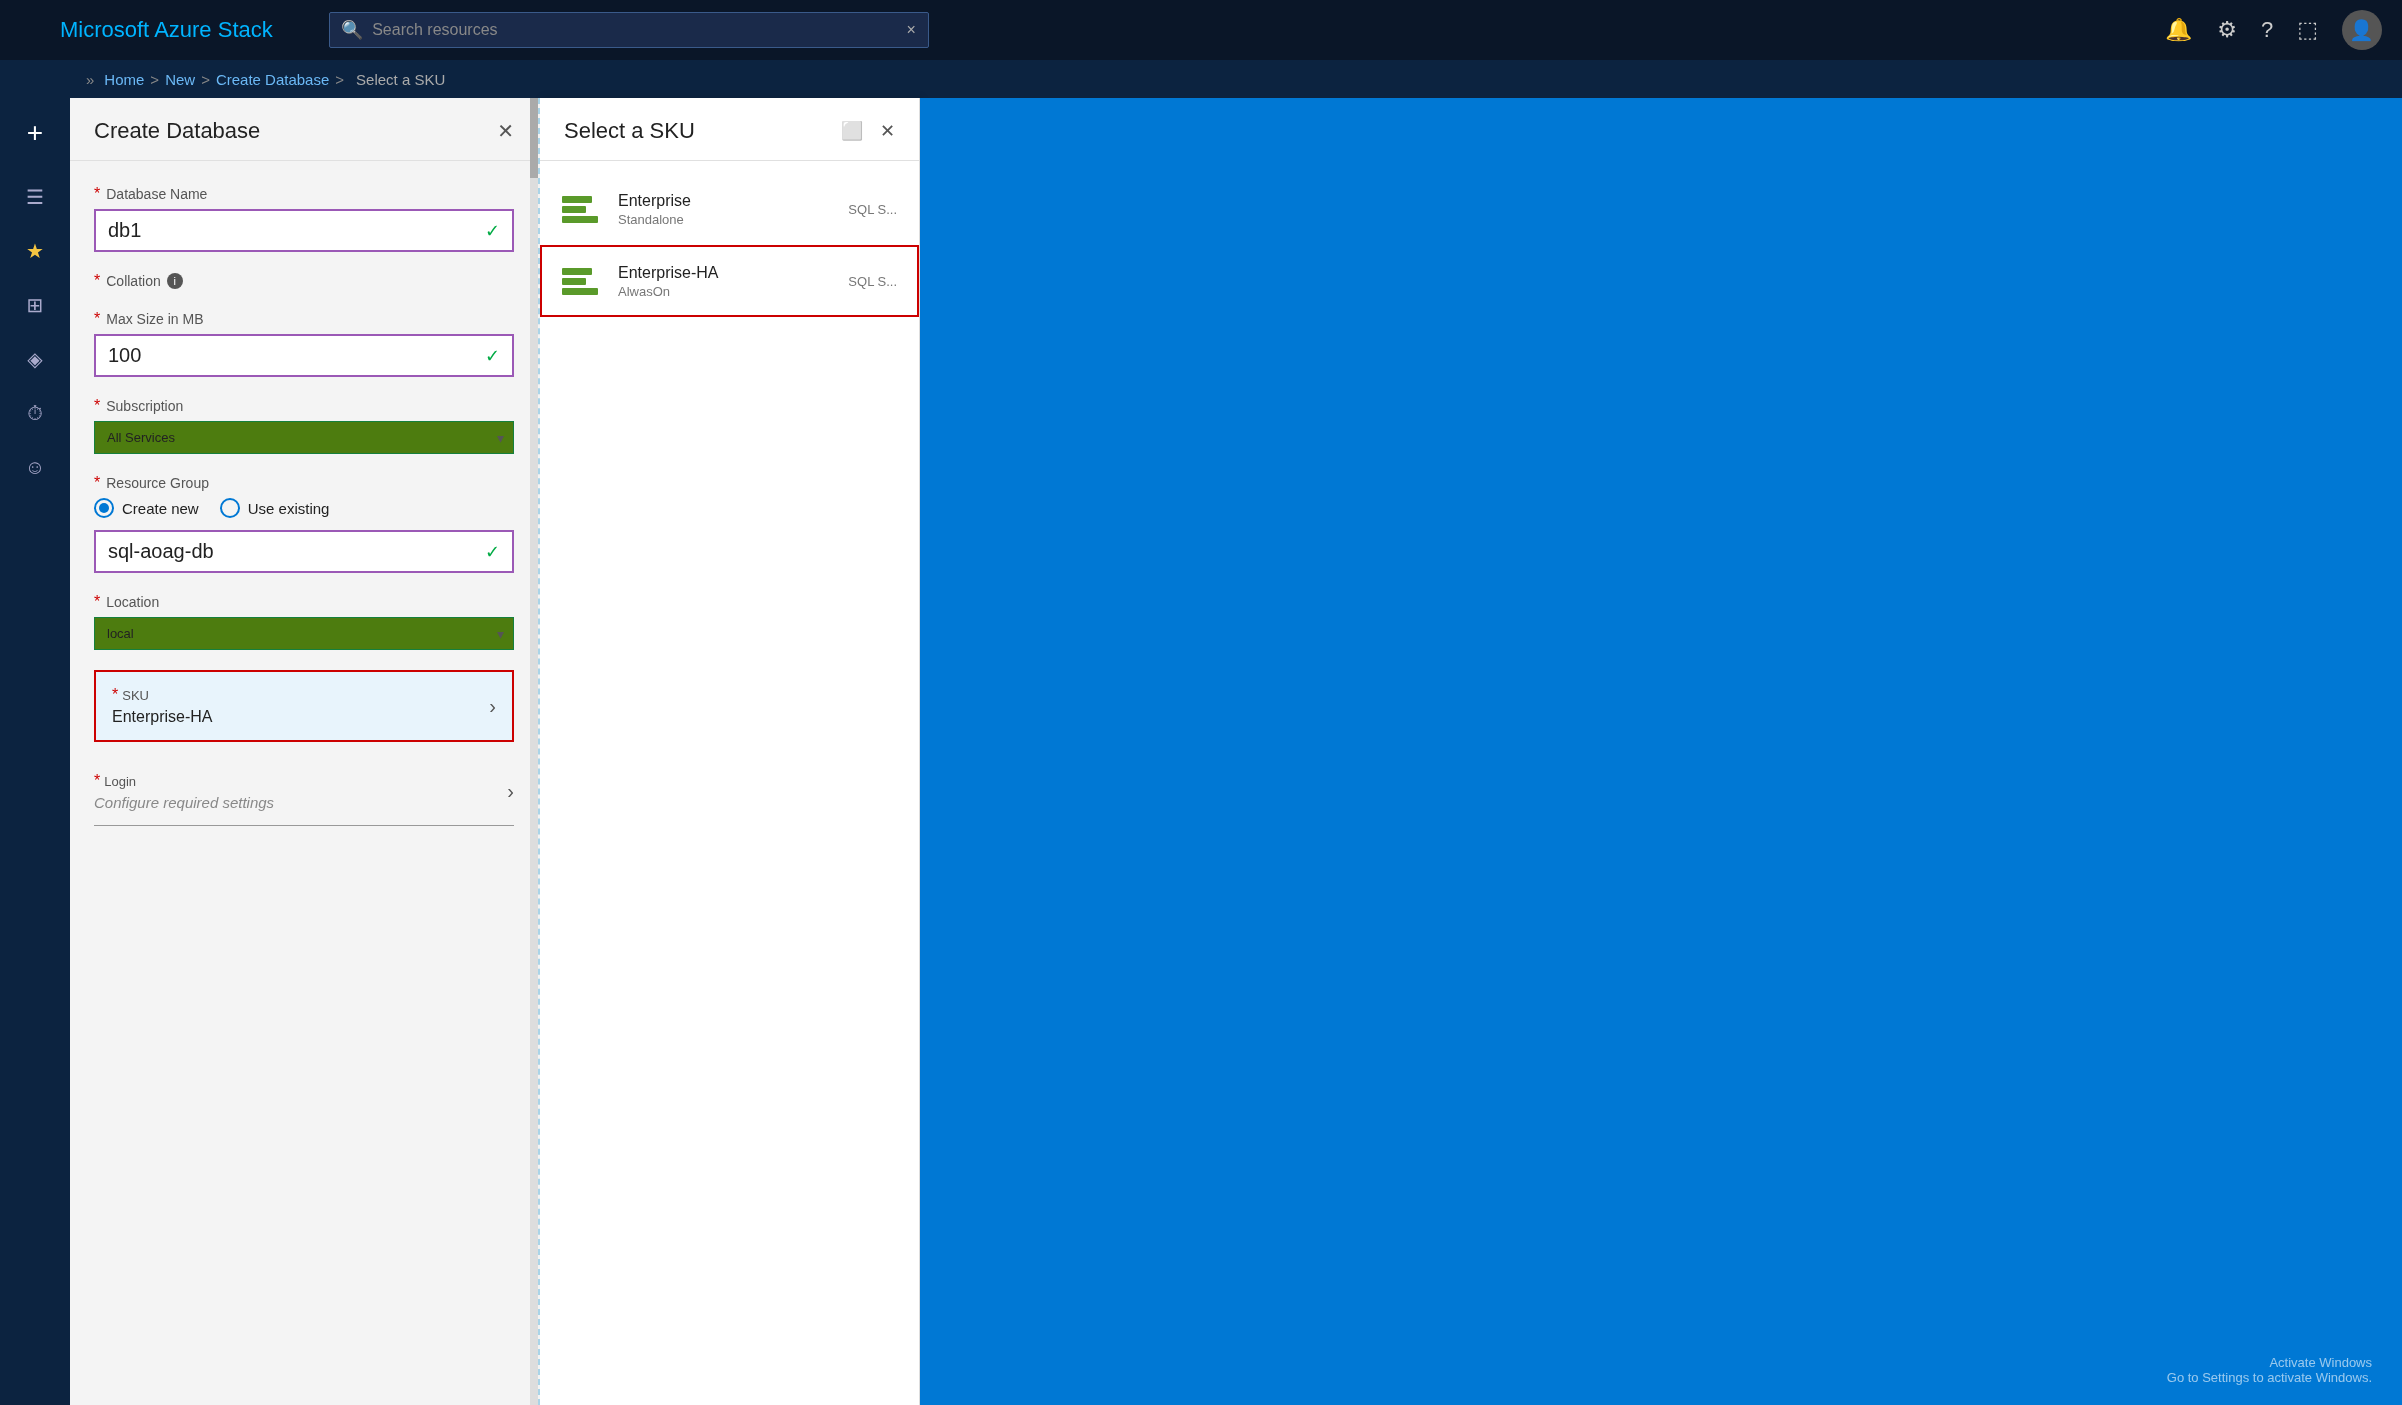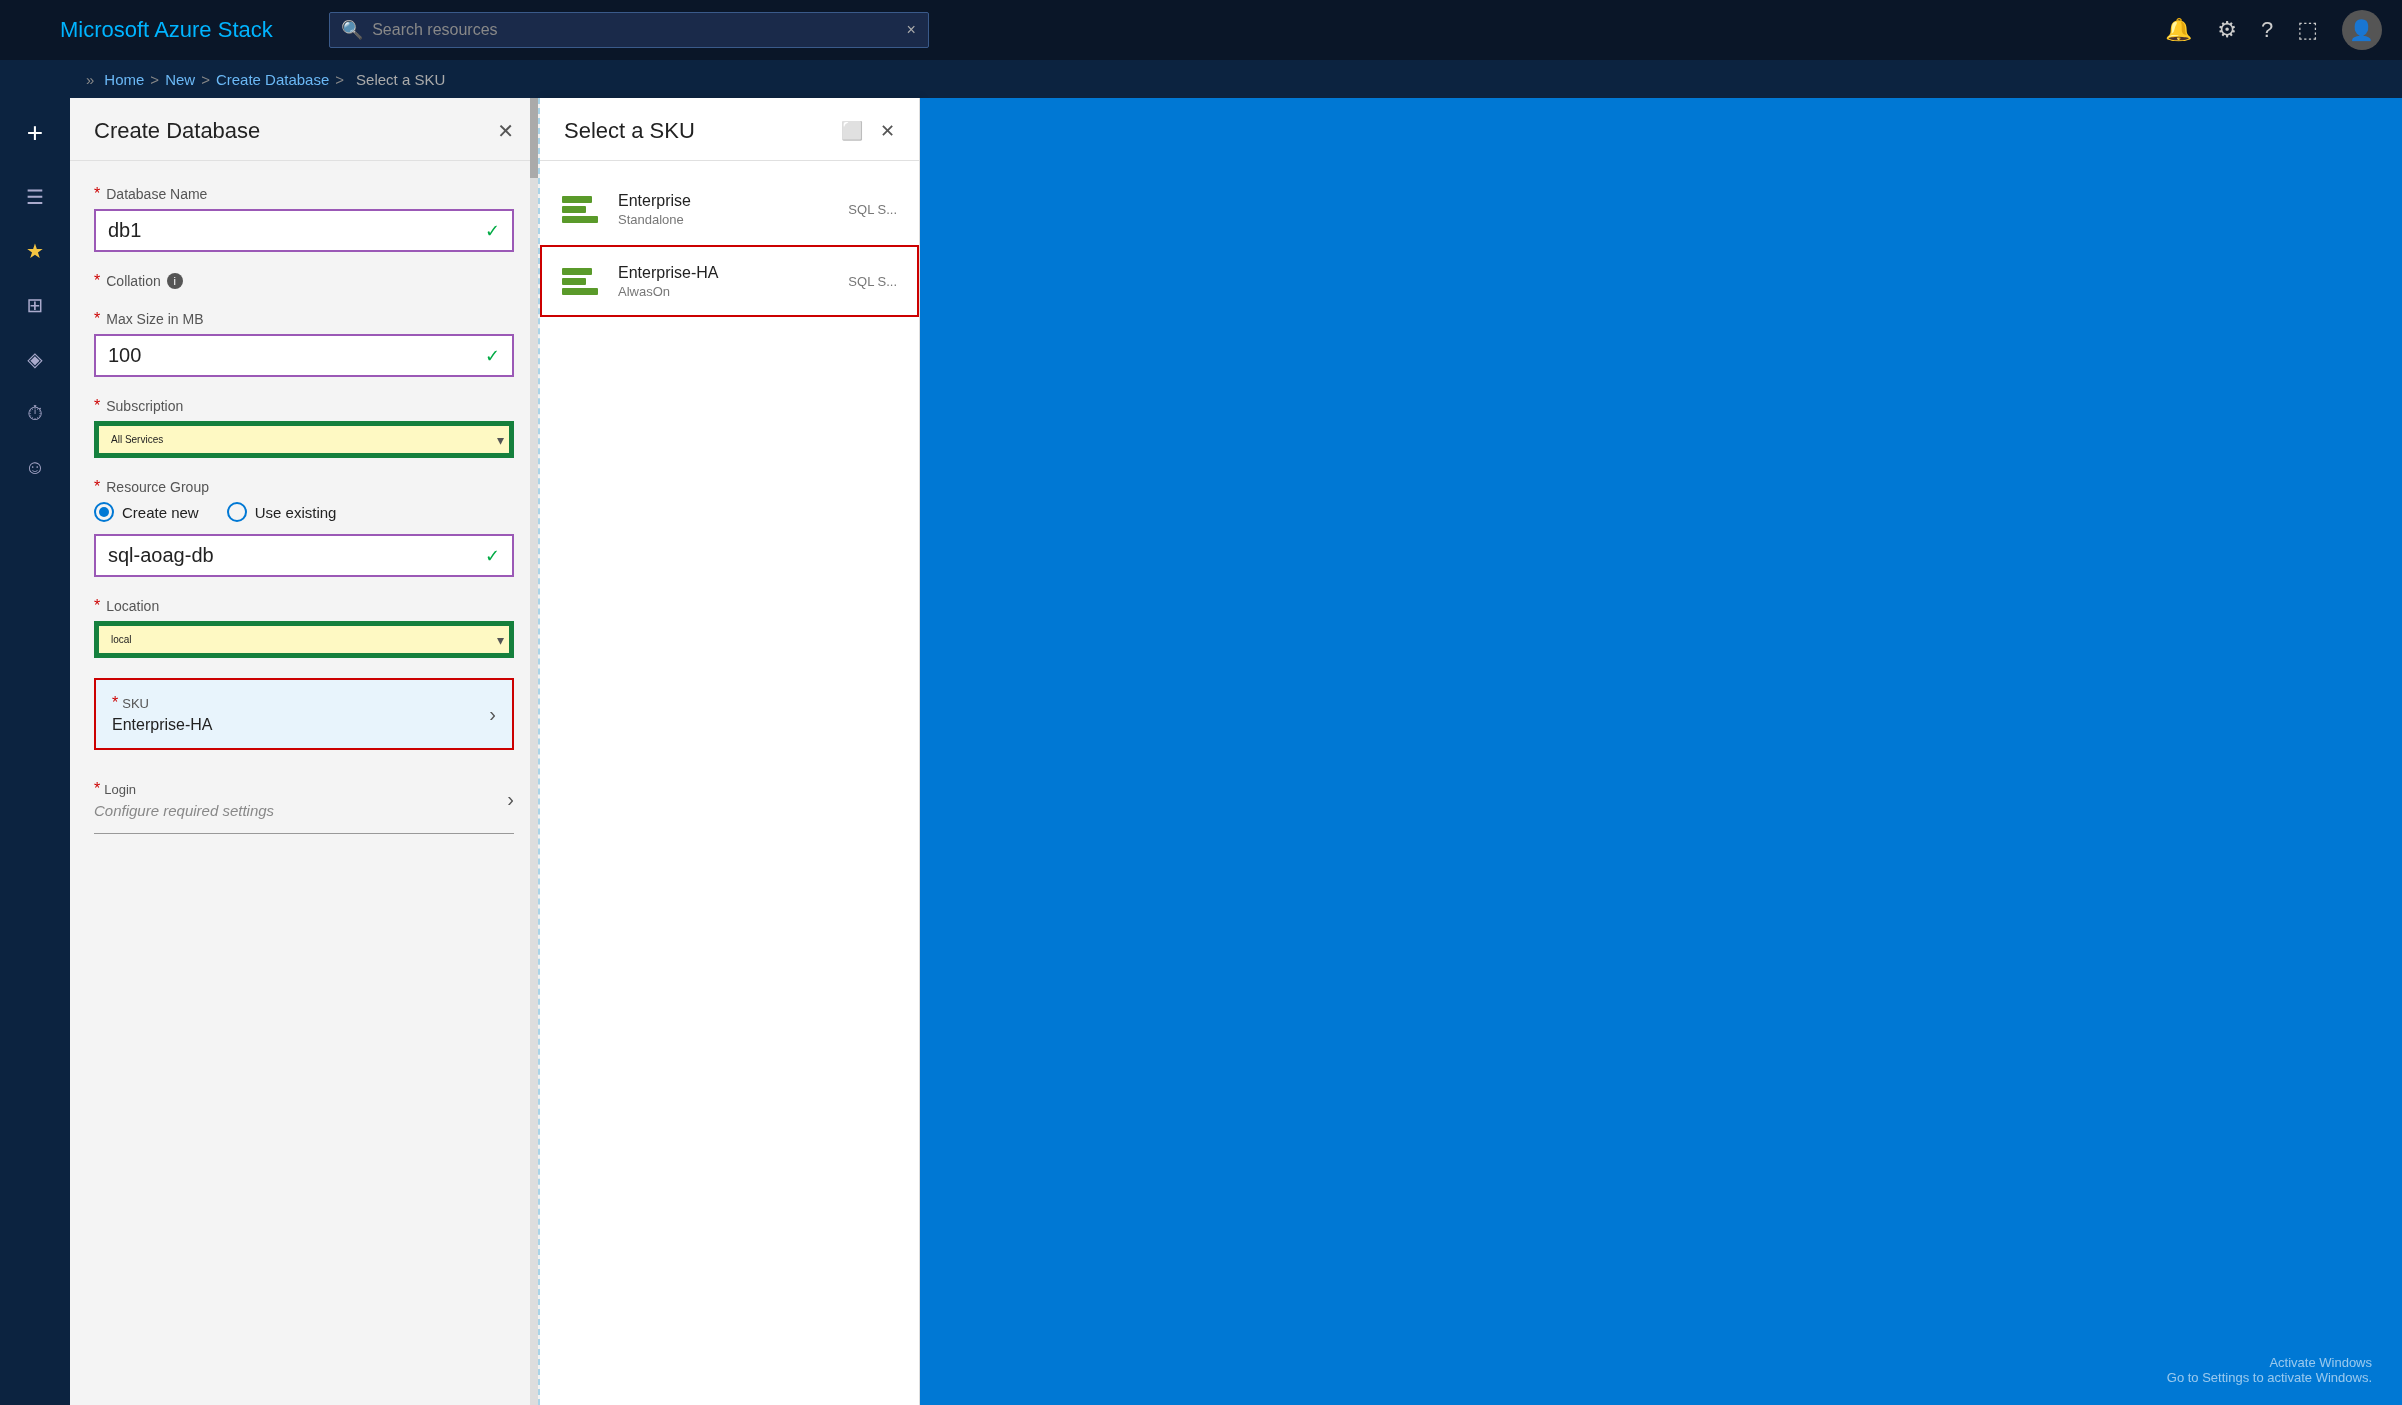--- a/index.html
+++ b/index.html
@@ -219,45 +219,45 @@
       background: #fff;
       color: #222;
     }
 
     .form-select-wrapper {
       position: relative;
       width: 100%;
     }
     .form-select {
       width: 100%;
-      border: 5px solid #15803d;
+      border: 1px solid #15803d;
       border-radius: 0;
       padding: 8px 36px 8px 12px;
-      font-size: 10px;
+      font-size: 13px;
       outline: none;
-      background: #fef9c3;
+      background: #4d7c0f;
       color: #222;
       appearance: none;
       -webkit-appearance: none;
       cursor: pointer;
     }
     .select-arrow {
       position: absolute;
       right: 10px;
       top: 50%;
       transform: translateY(-50%);
       color: #555;
       pointer-events: none;
       font-size: 14px;
     }
 
     
     .radio-group {
       display: flex;
-      gap: 28px;
+      gap: 21px;
       align-items: center;
       margin-bottom: 12px;
     }
     .radio-option {
       display: flex;
       align-items: center;
       gap: 8px;
       cursor: pointer;
       font-size: 15px;
       color: #222;

